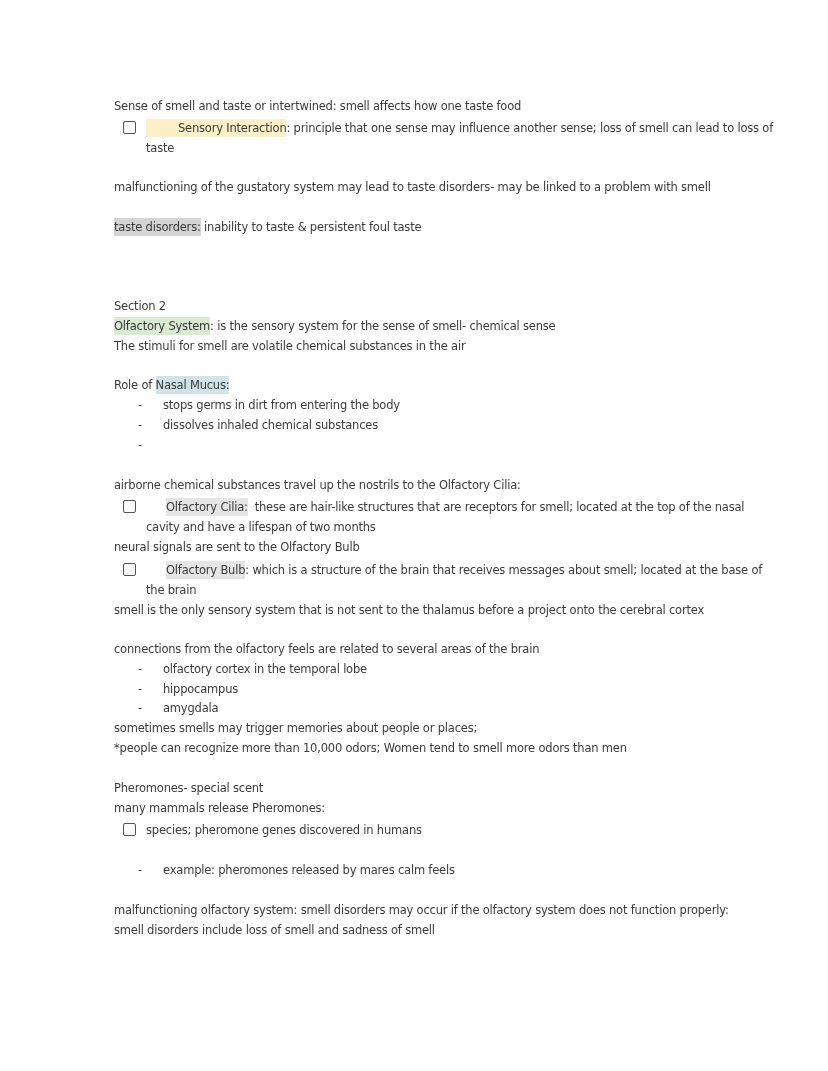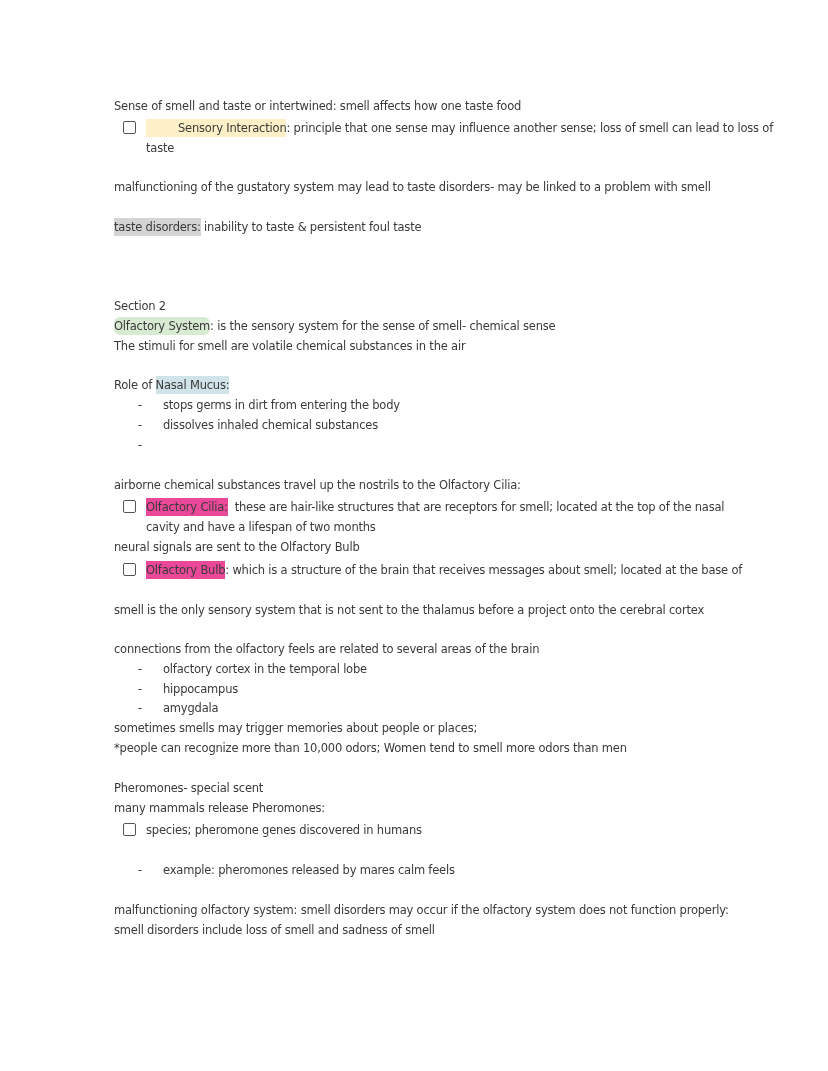--- a/index.html
+++ b/index.html
@@ -8,23 +8,23 @@
   .page { position: absolute; left: 97px; top: 96px; width: 650px; }
   .line { position: absolute; left: 0; white-space: nowrap; line-height: 20px; height: 20px; letter-spacing: -0.2px; margin-left: 17px; }
   .checkrow { position: absolute; left: 26px; width: 620px; }
   .checkbox { position: absolute; left: 0; top: 3px; width: 11px; height: 11px; border: 1.5px solid #555; border-radius: 2px; background: #fff; }
   .checktext { position: absolute; left: 23px; top: 0; width: 600px; line-height: 20px; letter-spacing: -0.2px; }
   .bullet { position: absolute; left: 24px; }
   .bullet-text { position: absolute; left: 49px; white-space: nowrap; }
   .hl { padding: 2px 0; }
   .hl-yellow { background: #fdf0c8; padding-left: 32px; }
   .hl-gray { background: #d4d4d4; }
-  .hl-green { background: #d9ead3; border-radius: 6px; }
+  .hl-green { background: #d9ead3; }
   .hl-teal { background: #d0e3e8; }
-  .hl-blue { background: #ec4899; }
+  .hl-blue { background: #e5e5e5; margin-left: 20px; }
   .hl-purple { background: #dcd6ec; }
 </style>
 </head>
 <body>
 
 <div class="page">
 
   <div class="line" style="top:0px">Sense of smell and taste or intertwined: smell affects how one taste food</div>
 
   <div class="checkrow" style="top:22px; height:40px">
@@ -74,20 +74,21 @@
       <div>cavity and have a lifespan of two months</div>
     </div>
   </div>
 
   <div class="line" style="top:441px">neural signals are sent to the Olfactory Bulb</div>
 
   <div class="checkrow" style="top:464px; height:40px">
     <span class="checkbox"></span>
     <div class="checktext">
       <div style="white-space:nowrap"><span class="hl hl-blue">Olfactory Bulb</span><span>: which is a structure of the brain that receives messages about smell; located at the base of</span></div>
+      <div>the brain</div>
     </div>
   </div>
 
   <div class="line" style="top:504px">smell is the only sensory system that is not sent to the thalamus before a project onto the cerebral cortex</div>
 
   <div class="line" style="top:543px">connections from the olfactory feels are related to several areas of the brain</div>
 
   <div class="line" style="top:563px; width:600px">
     <span class="bullet">-</span>
     <span class="bullet-text">olfactory cortex in the temporal lobe</span>

